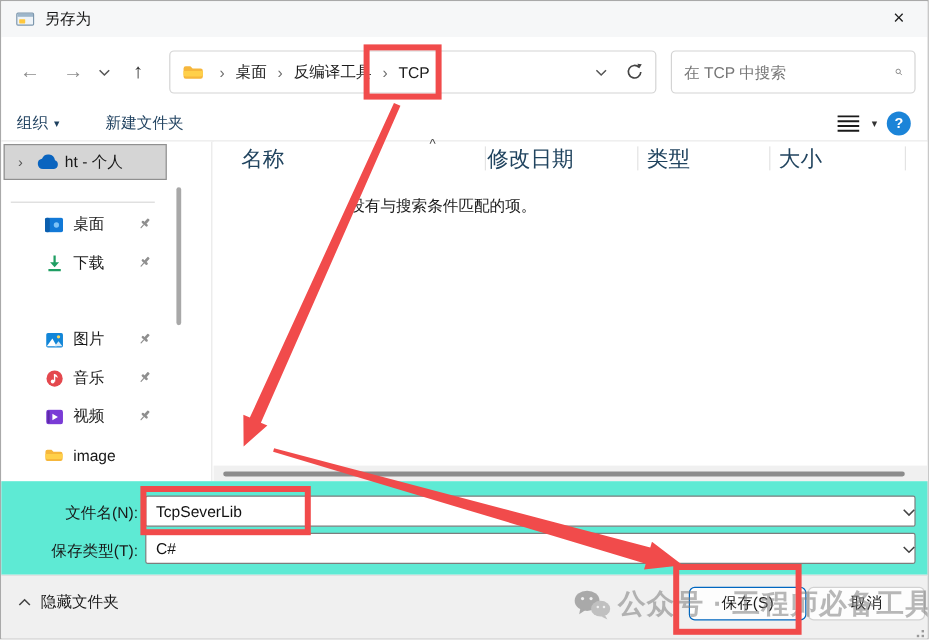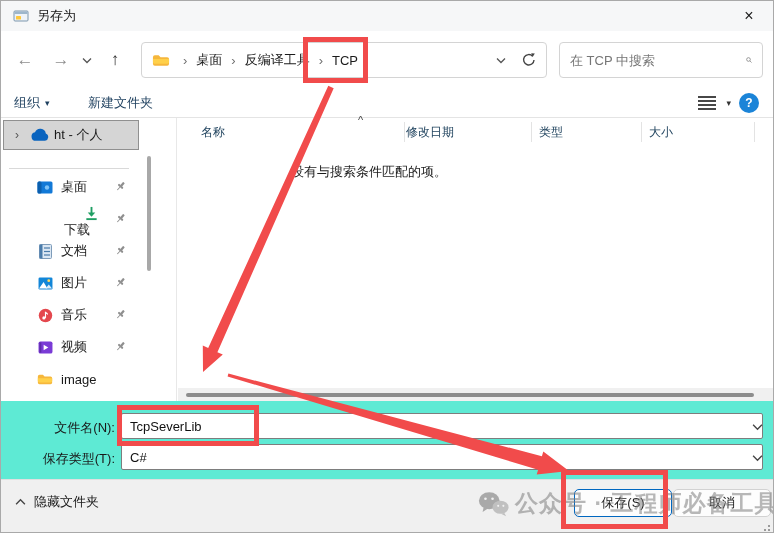--- a/index.html
+++ b/index.html
@@ -44,21 +44,21 @@
   .onedrive .exp{ width:26px; text-align:center; font-size:12px; color:#555; }
   .onedrive .lbl{ font-size:13px; color:#191919; margin-left:4px; }
   .side-div{ position:absolute; left:8px; top:50px; width:120px; height:1px; background:#d9d9d9; }
   .side-row{ position:absolute; left:0; width:144px; height:26px; display:flex; align-items:center; cursor:pointer; }
   .side-row .ic{ margin-left:36px; width:16px; height:16px; display:flex; align-items:center; justify-content:center; }
   .side-row .lbl{ font-size:13px; color:#191919; margin-left:8px; }
   .side-row .pin{ position:absolute; right:18px; top:6px; }
   .side-scroll{ position:absolute; left:146px; top:38px; width:4px; height:115px; background:#a8a8a8; border-radius:2px; cursor:pointer; }
 
   .main{ position:absolute; left:177px; top:117px; width:597px; height:283px; background:#fff; }
-  .col-head{ position:absolute; top:3px; height:22px; display:flex; align-items:center; font-size:12px; color:#21445f; cursor:pointer; }
+  .col-head{ position:absolute; top:3px; height:22px; display:flex; align-items:center; font-size:18px; color:#21445f; cursor:pointer; }
   .col-sep{ position:absolute; top:4px; width:1px; height:20px; background:#e3e3e3; }
   .sort-caret{ position:absolute; left:180px; top:-4px; font-size:11px; color:#444; }
   .empty-msg{ position:absolute; left:113px; top:45px; font-size:13px; color:#1b1b1b; }
   .hscroll-track{ position:absolute; left:0; top:270px; width:597px; height:13px; background:#f0f0f0; }
   .hscroll-thumb{ position:absolute; left:8px; top:5px; width:568px; height:4px; background:#8c8c8c; border-radius:2px; cursor:pointer; }
 
   
   .fields{ position:absolute; left:0; top:400px; width:100%; height:78px; background:#5eead4; }
   .f-label{ position:absolute; left:0; width:114px; text-align:right; font-size:13px; color:#191919; }
   .fn-label{ top:18px; }
@@ -186,61 +186,40 @@
         <svg width="13" height="13" viewBox="0 0 16 16">
             <g fill="#8f8f8f" transform="rotate(42 8 8)">
               <rect x="6.6" y="1.5" width="2.8" height="5.5" rx="0.8"></rect>
               <rect x="4.2" y="6.5" width="7.6" height="2.6" rx="1.2"></rect>
               <rect x="7.4" y="9" width="1.2" height="5" rx="0.6"></rect>
             </g>
           </svg>
       </span>
     </div>
 
-    <div class="side-row" style="top:88px;flex-direction:column;">
+    <div class="side-row" style="top:88px;">
       <span class="ic">
         <svg width="15" height="15" viewBox="0 0 16 16">
             <path d="M8 1 v7.5" stroke="#1f9e63" stroke-width="2" fill="none"></path>
             <polygon points="4,7 12,7 8,11.5" fill="#1f9e63"></polygon>
             <line x1="2.5" y1="14" x2="13.5" y2="14" stroke="#1f9e63" stroke-width="2"></line>
           </svg>
       </span>
       <span class="lbl">下载</span>
       <span class="pin">
         <svg width="13" height="13" viewBox="0 0 16 16">
             <g fill="#8f8f8f" transform="rotate(42 8 8)">
               <rect x="6.6" y="1.5" width="2.8" height="5.5" rx="0.8"></rect>
               <rect x="4.2" y="6.5" width="7.6" height="2.6" rx="1.2"></rect>
               <rect x="7.4" y="9" width="1.2" height="5" rx="0.6"></rect>
             </g>
           </svg>
       </span>
     </div>
 
-    <div class="side-row" style="top:120px;">
-      <span class="ic">
-        <svg width="13" height="15" viewBox="0 0 13 15">
-            <rect x="0.5" y="0.5" width="12" height="14" rx="1" fill="#dbe7f3" stroke="#7e9cba"></rect>
-            <rect x="0.5" y="0.5" width="3" height="14" fill="#4a7cab"></rect>
-            <line x1="5" y1="4" x2="11" y2="4" stroke="#4a7cab" stroke-width="1.2"></line>
-            <line x1="5" y1="7.5" x2="11" y2="7.5" stroke="#4a7cab" stroke-width="1.2"></line>
-            <line x1="5" y1="11" x2="11" y2="11" stroke="#4a7cab" stroke-width="1.2"></line>
-          </svg>
-      </span>
-      <span class="lbl">文档</span>
-      <span class="pin">
-        <svg width="13" height="13" viewBox="0 0 16 16">
-            <g fill="#8f8f8f" transform="rotate(42 8 8)">
-              <rect x="6.6" y="1.5" width="2.8" height="5.5" rx="0.8"></rect>
-              <rect x="4.2" y="6.5" width="7.6" height="2.6" rx="1.2"></rect>
-              <rect x="7.4" y="9" width="1.2" height="5" rx="0.6"></rect>
-            </g>
-          </svg>
-      </span>
-    </div>
 
     <div class="side-row" style="top:152px;">
       <span class="ic">
         <svg width="15" height="13" viewBox="0 0 16 14">
             <rect x="0.5" y="0.5" width="15" height="13" rx="1.5" fill="#1286d8"></rect>
             <circle cx="11.5" cy="4" r="1.5" fill="#ffd95e"></circle>
             <polygon points="1,12.5 6,5.5 10,12.5" fill="#fff"></polygon>
             <polygon points="8,12.5 11.5,8 15,12.5" fill="#dcebf7"></polygon>
           </svg>
       </span>

